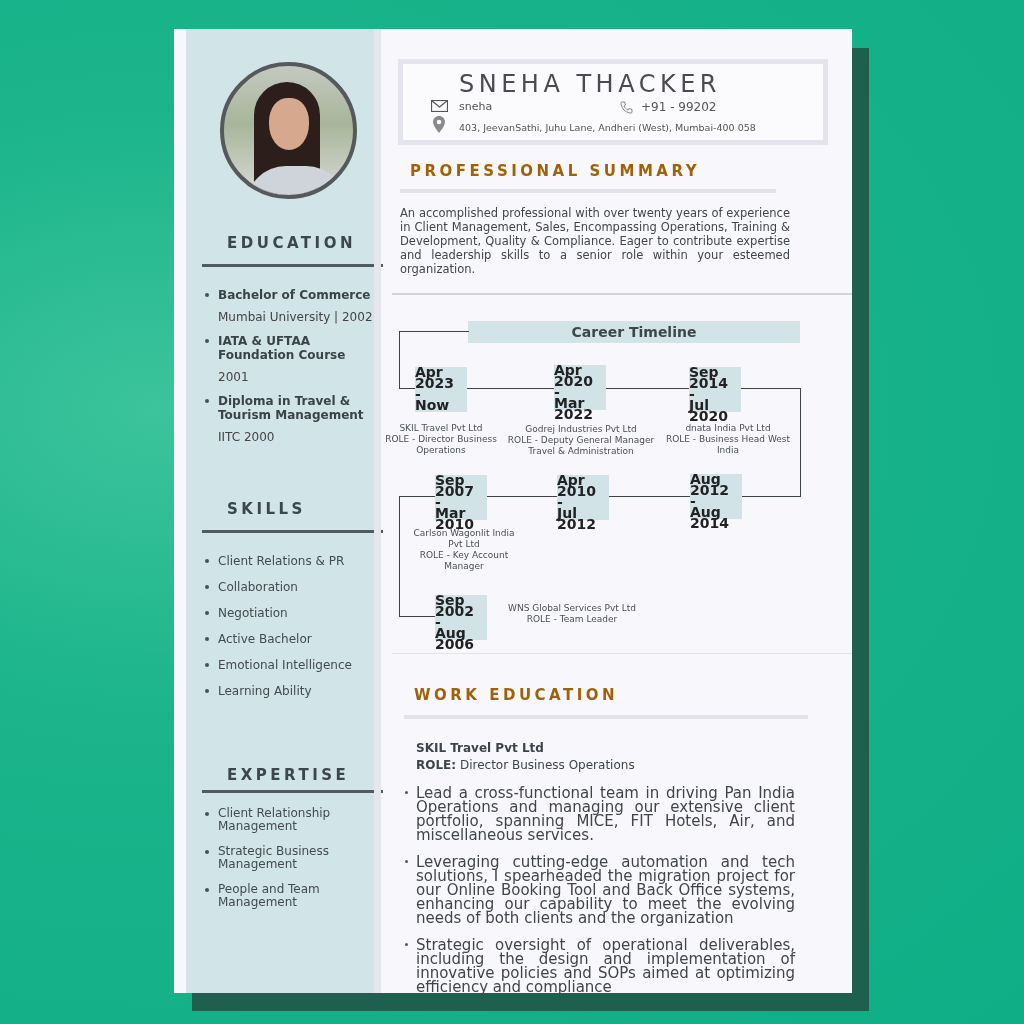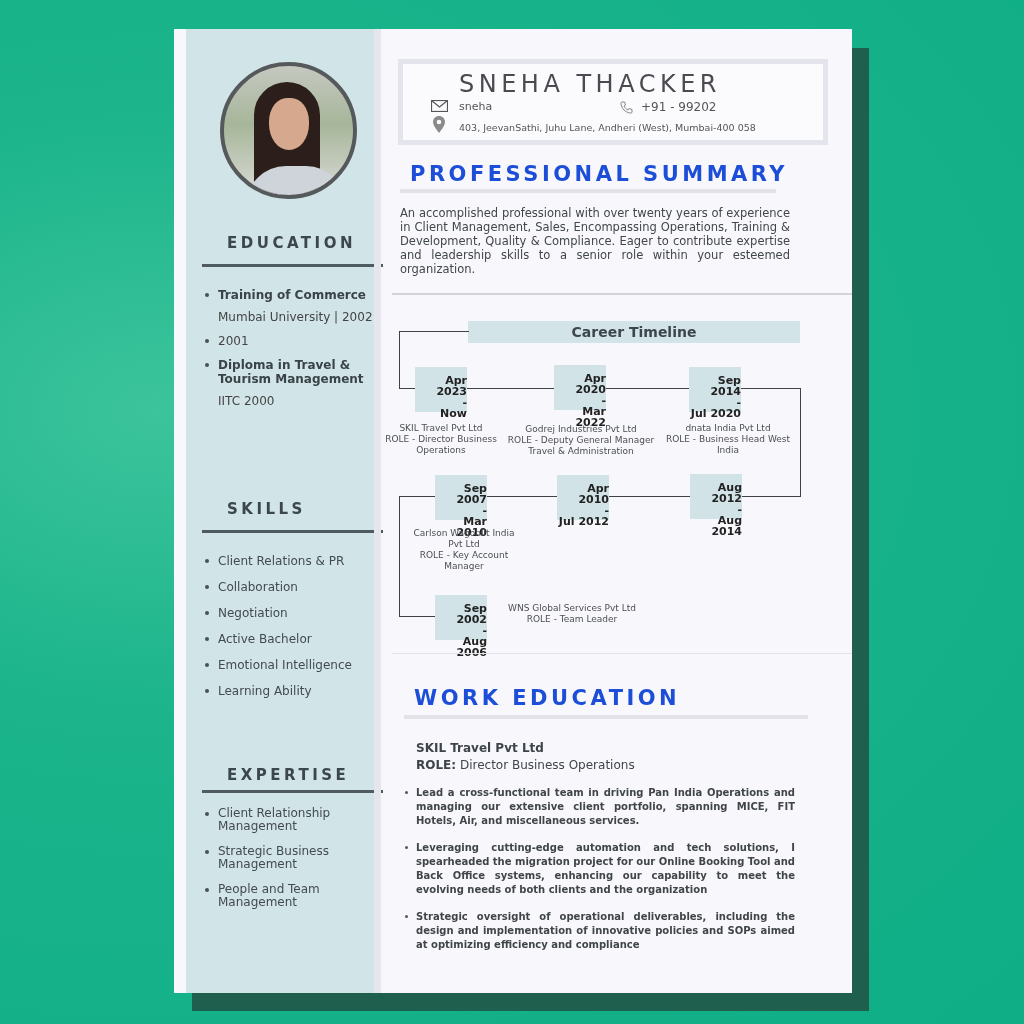--- a/index.html
+++ b/index.html
@@ -70,53 +70,53 @@
     position: absolute; left: 224px; top: 30px; width: 430px; height: 86px;
     border: 5px solid #e4e4ec; background: #fbfbfe;
   }
   .name {
     position: absolute; left: 56px; top: 6px; font-size: 24px; letter-spacing: 4.5px;
     color: #4a4a50;
   }
   .contact-row { position: absolute; font-size: 11px; color: #555; }
   .icon { position: absolute; display: inline-block; }
   .sec-heading {
-    position: absolute; font-weight: bold; font-size: 21px; letter-spacing: 3.5px; color: #1d4ed8;
+    position: absolute; font-weight: bold; font-size: 15px; letter-spacing: 3.5px; color: #a16207;
   }
   .sec-rule { position: absolute; height: 4px; background: #e2e2e8; }
   .summary {
     position: absolute; left: 226px; top: 177px; width: 390px; font-size: 11.5px;
     line-height: 14px; color: #40464b; text-align: justify;
   }
   .hr { position: absolute; left: 218px; width: 460px; height: 2px; background: #d3d3da; }
 
   
   .tl-title {
     position: absolute; left: 294px; top: 292px; width: 332px; height: 22px;
     background: #d2e4e8; color: #3c464b; font-weight: bold; font-size: 14px;
     text-align: center; line-height: 22px;
   }
   .tl-line { position: absolute; background: #3d4347; }
   .tl-date {
     position: absolute; width: 52px; height: 45px; background: #d1e3e7;
-    font-size: 11px; font-weight: bold; color: #222; text-align: right; line-height: 11px;
-    padding-top: 8px;
+    font-size: 14px; font-weight: bold; color: #222; text-align: left; line-height: 11px;
+    padding-top: 0;
   }
   .tl-desc {
     position: absolute; width: 140px; font-size: 9px; color: #4a4f53; text-align: center;
     line-height: 11px;
   }
 
   .job-company { position: absolute; left: 242px; top: 712px; font-size: 12px; font-weight: bold; color: #3d454a; }
   .job-role { position: absolute; left: 242px; top: 729px; font-size: 12px; color: #3d454a; }
   .job-role b { font-weight: bold; }
   .bullets { position: absolute; left: 228px; top: 757px; width: 393px; list-style: none; }
   .bullets li {
-    position: relative; padding-left: 14px; font-size: 10px; line-height: 14px;
-    color: #404549; text-align: justify; margin-bottom: 13px; font-weight: bold;
+    position: relative; padding-left: 14px; font-size: 15px; line-height: 14px;
+    color: #404549; text-align: justify; margin-bottom: 13px;
   }
   .bullets li::before {
     content: ""; position: absolute; left: 3px; top: 5px; width: 3px; height: 3px;
     background: #555; border-radius: 50%;
   }
 </style>
 </head>
 <body>
 
 <div class="shadow"></div>
@@ -127,24 +127,25 @@
     <div class="photo">
       <div class="hair"></div>
         <div class="shirt"></div>
         <div class="face"></div>
     </div>
 
     <div class="side-heading" style="top:205px">EDUCATION</div>
     <div class="side-rule" style="top:235px"></div>
     <ul class="side-list edu" style="top:259px">
       <li>
-        <span class="deg">Training of Commerce</span>
+        <span class="deg">Bachelor of Commerce</span>
         <span class="sub">Mumbai University | 2002</span>
       </li>
       <li style="margin-top:4px">
+        <span class="deg">IATA &amp; UFTAA Foundation Course</span>
         <span class="sub">2001</span>
       </li>
       <li style="margin-top:4px">
         <span class="deg">Diploma in Travel &amp; Tourism Management</span>
         <span class="sub">IITC  2000</span>
       </li>
     </ul>
 
     <div class="side-heading" style="top:471px">SKILLS</div>
     <div class="side-rule" style="top:501px"></div>

